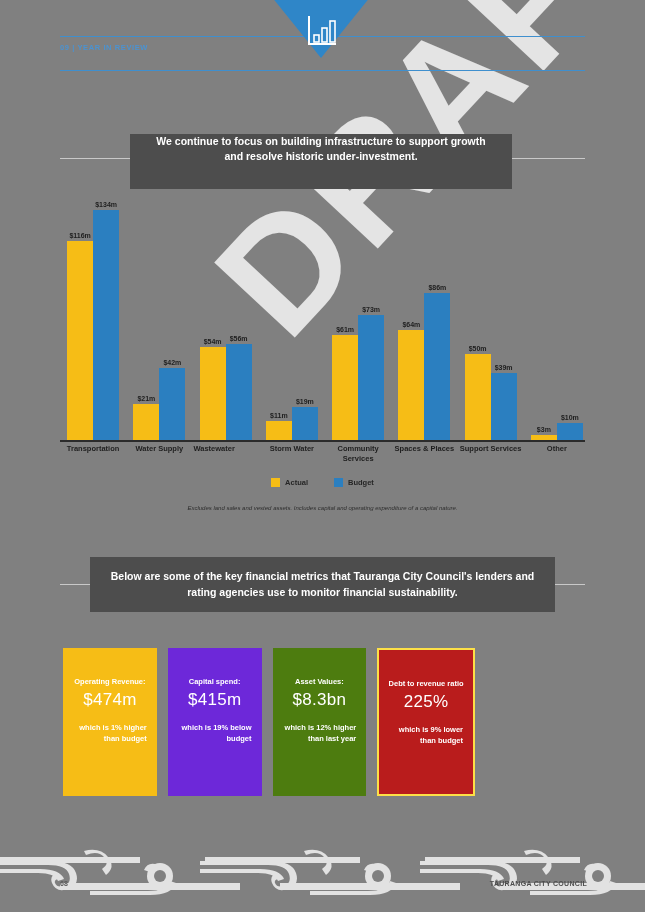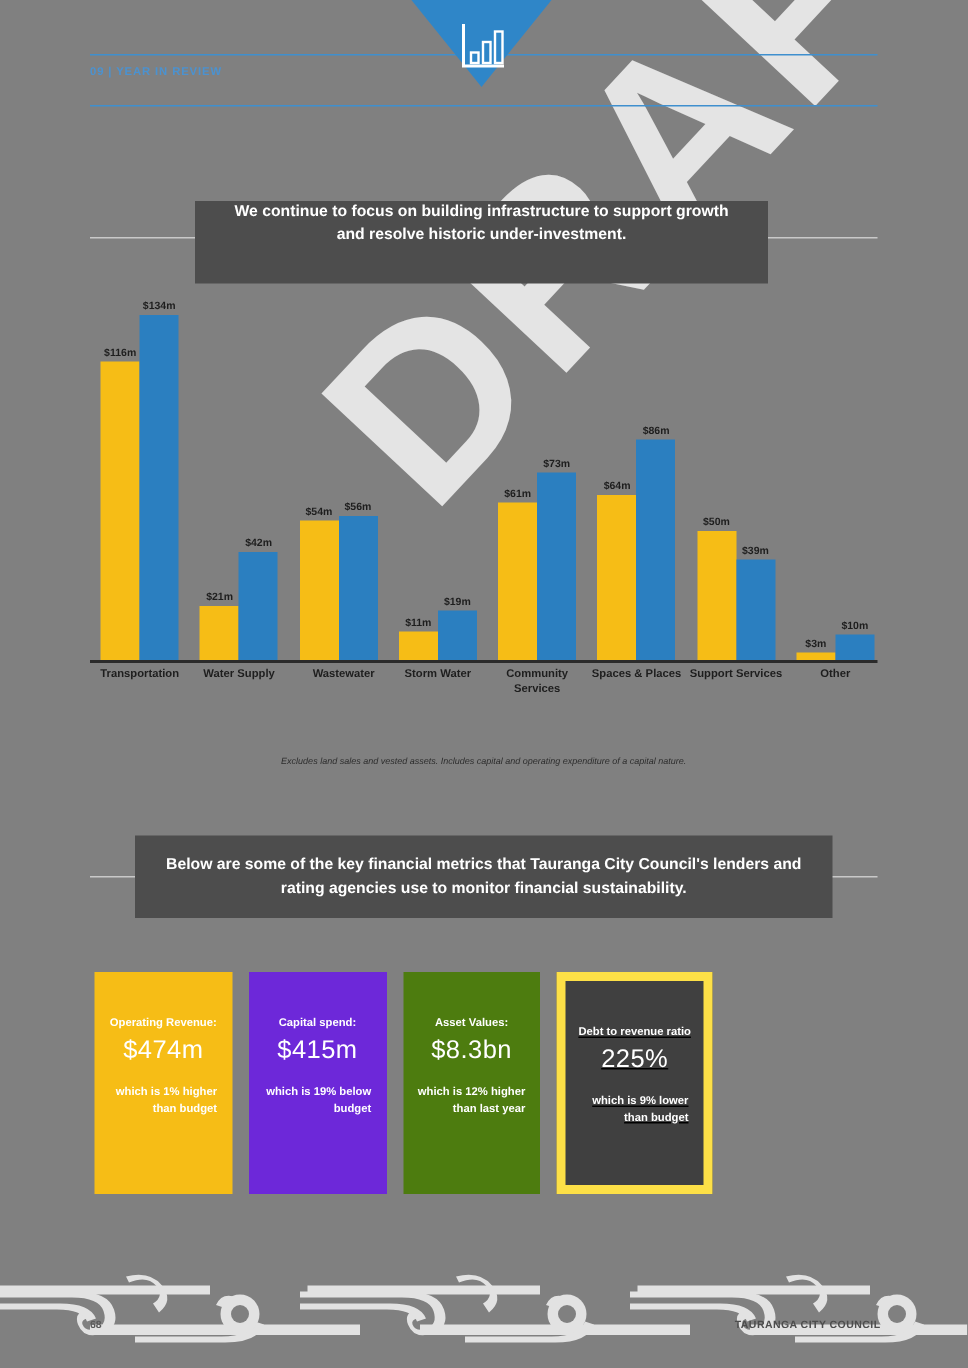--- a/index.html
+++ b/index.html
@@ -115,21 +115,21 @@
     display:flex; gap:11px;
   }
   .card {
     flex:1; position:relative;
     display:flex; flex-direction:column; align-items:center;
     padding-top:29px;
   }
   .card.c-yellow { background:#f6bd16; }
   .card.c-periwinkle { background:#6d28d9; }
   .card.c-blue { background:#4d7c0f; }
-  .card.c-grey { background:#404040; border:6px solid #fde047;text-decoration:underline; }
+  .card.c-grey { background:#b91c1c; border:2px solid #fde047; }
   .card-title {
     font-size:7.5px; font-weight:bold; color:#ffffff;
     text-align:center; line-height:1.3; padding:0 6px;
   }
   .card-value {
     font-size:17px; color:#ffffff; margin-top:3px; letter-spacing:0.3px;
     font-weight:normal;
   }
   .card-note {
     font-size:7.5px; font-weight:bold; color:#ffffff;
@@ -283,24 +283,34 @@
           </div>
         </div>
         <div class="bar-wrap">
           <div class="bar budget" style="height: 17.1429px; background: rgb(43, 127, 192);">
             <div class="bar-label">$10m</div>
           </div>
         </div>
       </div>
     </div>
   <div id="axis-line"></div>
+  <div id="legend">
+      <div class="legend-item">
+        <span class="legend-swatch actual" style="background: rgb(246, 189, 22);"></span>
+        <span class="legend-text">Actual</span>
+      </div>
+      <div class="legend-item">
+        <span class="legend-swatch budget" style="background: rgb(43, 127, 192);"></span>
+        <span class="legend-text">Budget</span>
+      </div>
+    </div>
   <div id="footnote">Excludes land sales and vested assets. Includes capital and operating expenditure of a capital nature.</div>
 <div class="cat-label" style="left: 10px; width: 66.25px;">Transportation</div>
     <div class="cat-label" style="left: 76.25px; width: 66.25px;">Water Supply</div>
-    <div class="cat-label" style="left: 146px; width: 66.25px;">Wastewater</div>
+    <div class="cat-label" style="left: 131px; width: 66.25px;">Wastewater</div>
     <div class="cat-label" style="left: 208.75px; width: 66.25px;">Storm Water</div>
     <div class="cat-label" style="left: 275px; width: 66.25px;">Community Services</div>
     <div class="cat-label" style="left: 341.25px; width: 66.25px;">Spaces &amp; Places</div>
     <div class="cat-label" style="left: 407.5px; width: 66.25px;">Support Services</div>
     <div class="cat-label" style="left: 473.75px; width: 66.25px;">Other</div>
   </div>
 
 <div id="callout2-rule-l"></div>
 <div id="callout2-rule-r"></div>
 <div id="callout2">

